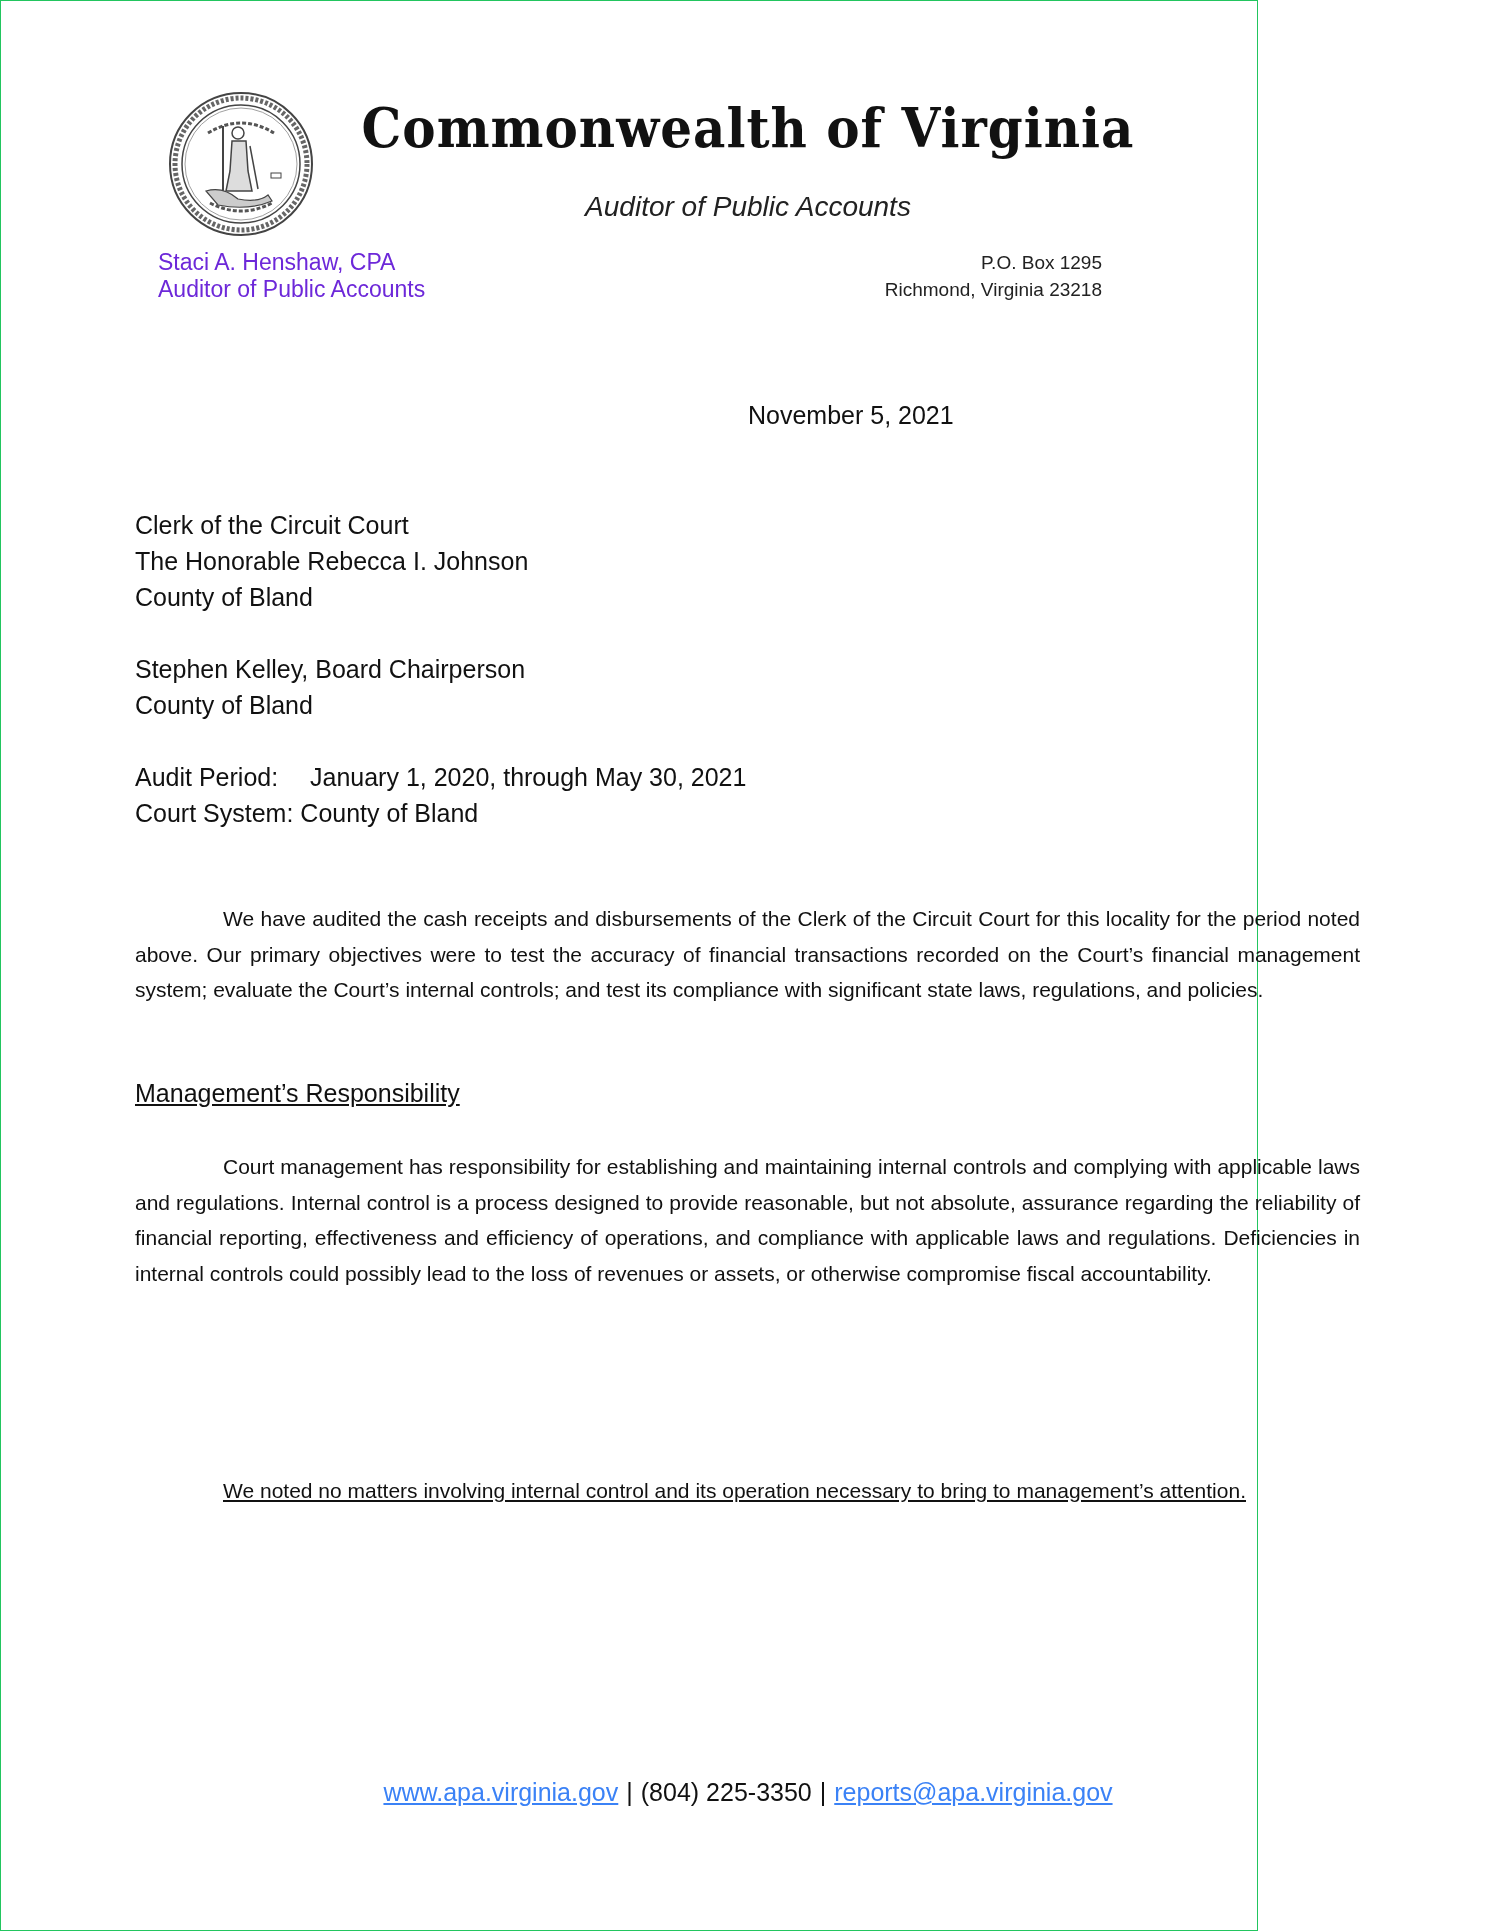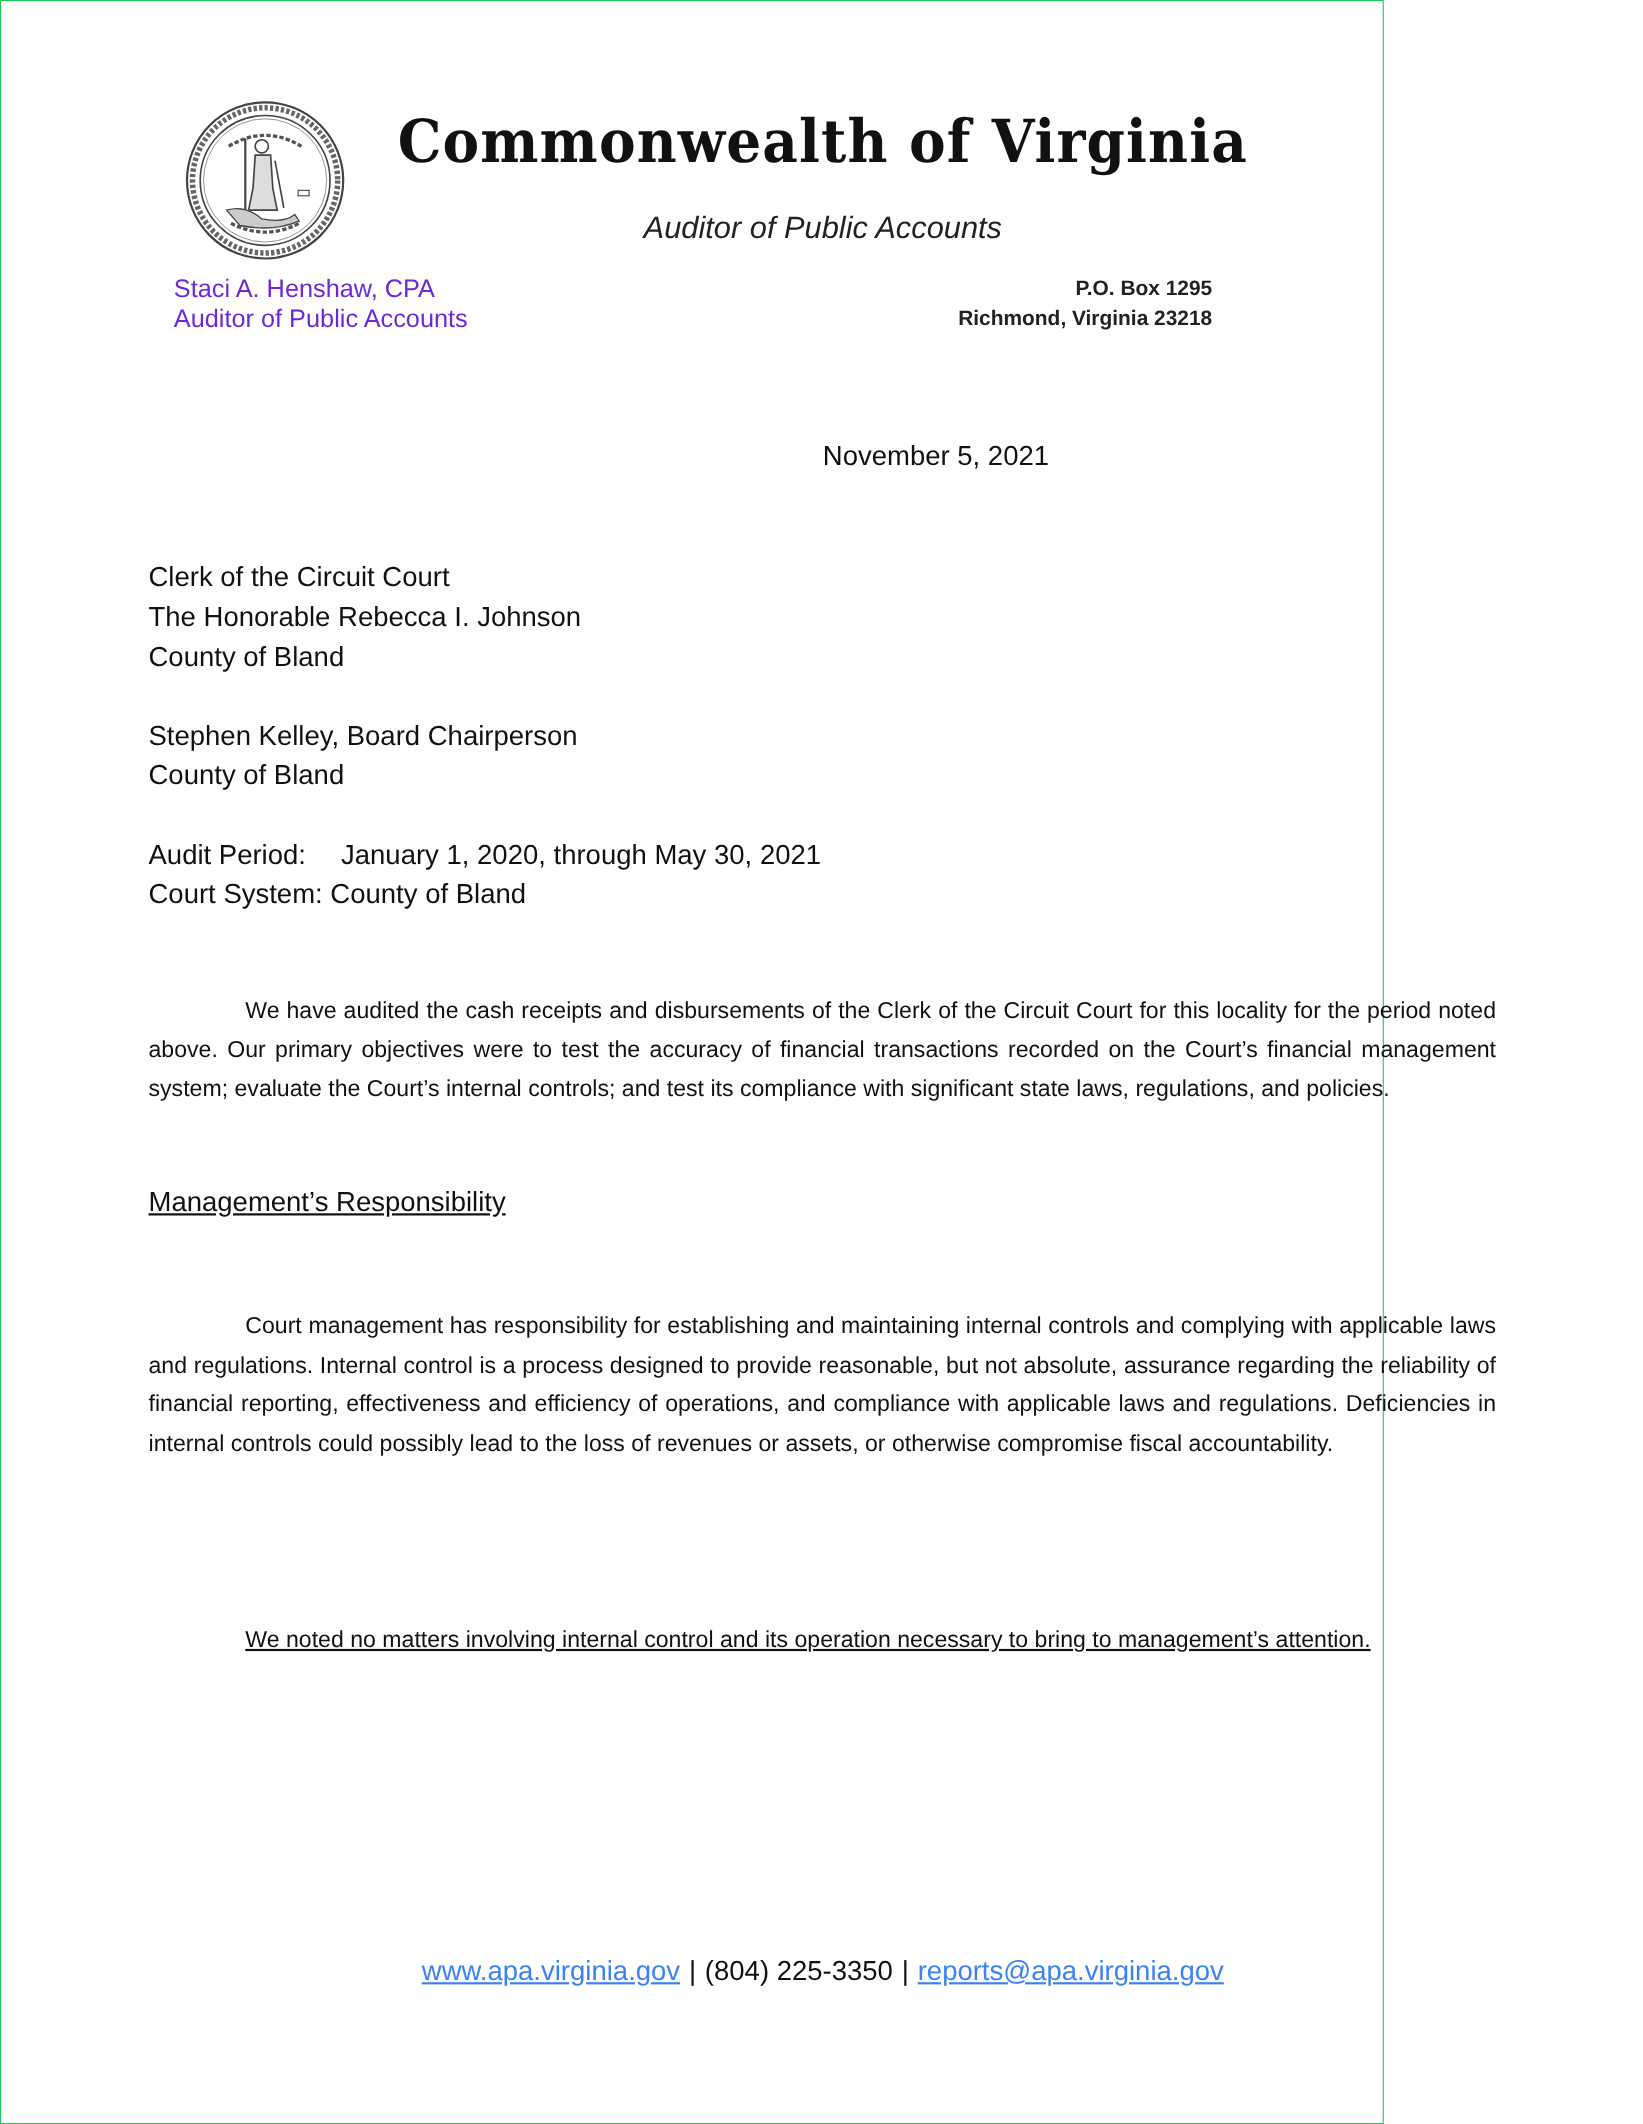--- a/index.html
+++ b/index.html
@@ -13,35 +13,35 @@
   .title {
     position: absolute; left: 0; width: 1494px; top: 98px; text-align: center;
     font-family: "DejaVu Serif", "Liberation Serif", serif; font-weight: bold;
     font-size: 50px; letter-spacing: 1px; color: #111; transform: scaleY(1.08);
   }
   .subtitle {
     position: absolute; left: 0; width: 1494px; top: 190px; text-align: center;
     font-style: italic; font-size: 28px; color: #222;
   }
   .hdr-left { position: absolute; left: 157px; top: 248px; font-size: 23px; line-height: 27px; color: #6d28d9; }
-  .hdr-right { position: absolute; right: 155px; top: 248px; font-size: 19px; line-height: 27px; text-align: right; color: #222; font-weight: bold; }
+  .hdr-right { position: absolute; right: 155px; top: 248px; font-size: 19px; line-height: 27px; text-align: right; color: #222; }
   .date { position: absolute; left: 747px; top: 400px; font-size: 25px; }
   .block { position: absolute; left: 134px; font-size: 25px; line-height: 36px; }
   .addr1 { top: 506px; }
   .addr2 { top: 650px; }
   .period { top: 758px; }
   .period .lbl { display: inline-block; width: 175px; }
   .body-text {
     position: absolute; left: 134px; width: 1225px; font-size: 21px; line-height: 35.6px;
     text-align: justify; text-justify: inter-word;
   }
   .body-text p { margin: 0; text-indent: 88px; }
   .p1 { top: 900px; }
   .heading { position: absolute; left: 134px; top: 1078px; font-size: 25px; text-decoration: underline; }
-  .p2 { top: 1148px; margin-top: 39px; }
+  .p2 { top: 1148px; }
   .p3 { top: 1472px; text-decoration: underline; }
   .footer {
     position: absolute; left: 0; width: 1494px; top: 1777px; text-align: center; font-size: 25px; color: #111;
   }
   .footer a { color: #3b82f6; text-decoration: underline; }
   .footer .sep { margin: 0 8px; }
 </style>
 </head>
 <body>
 

